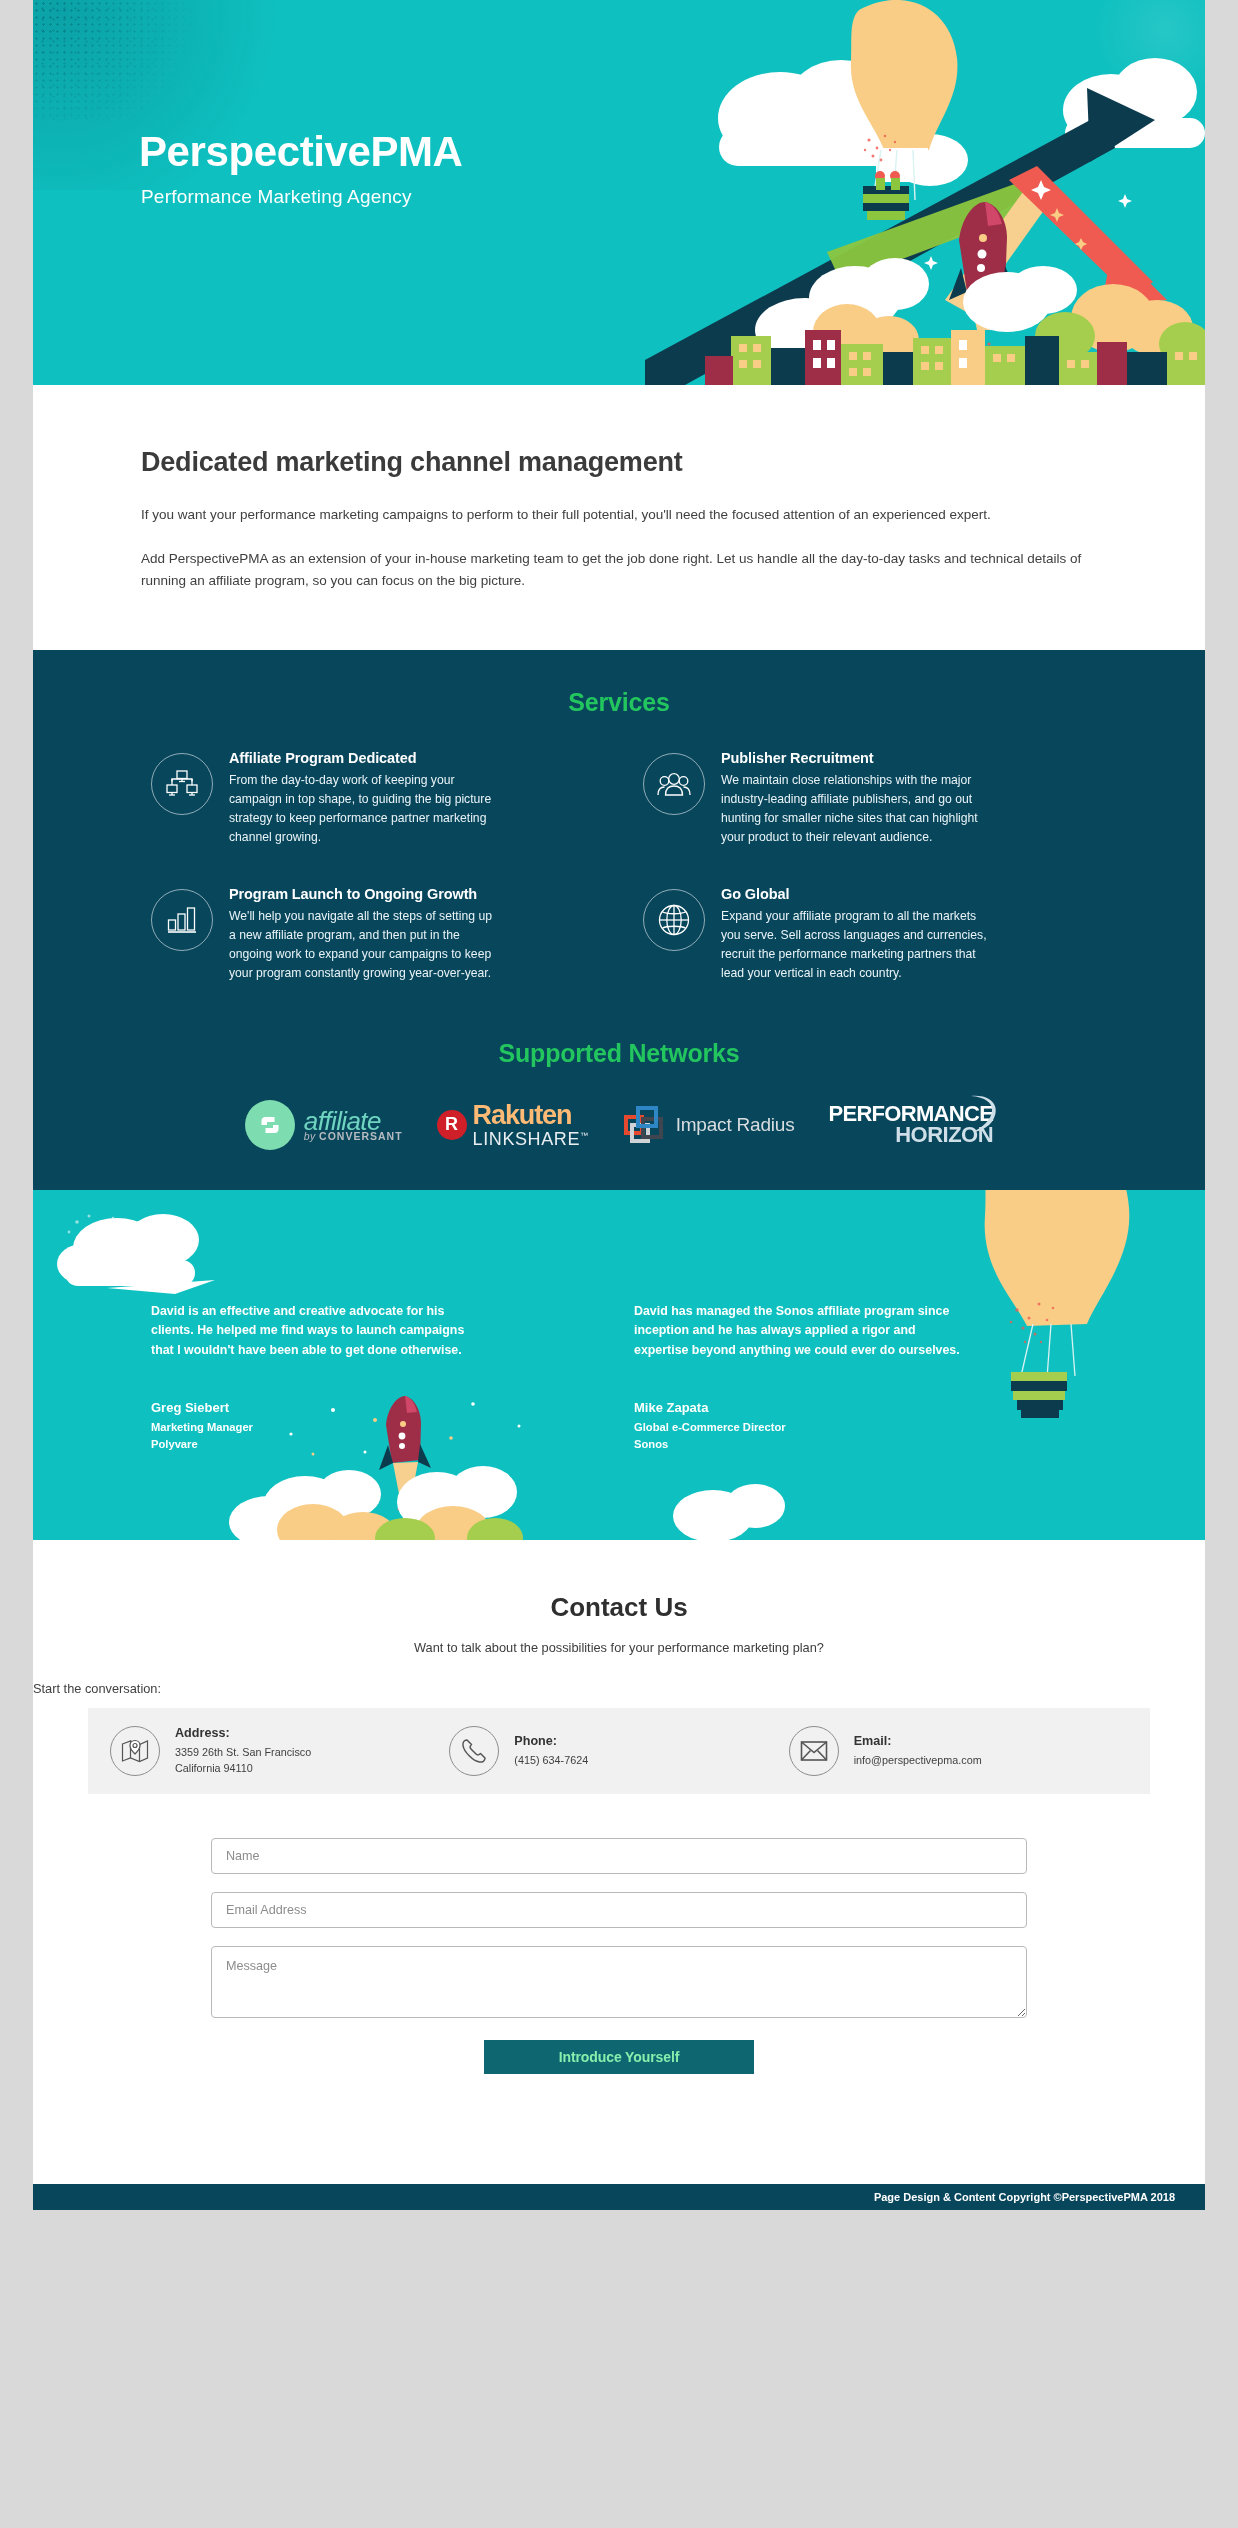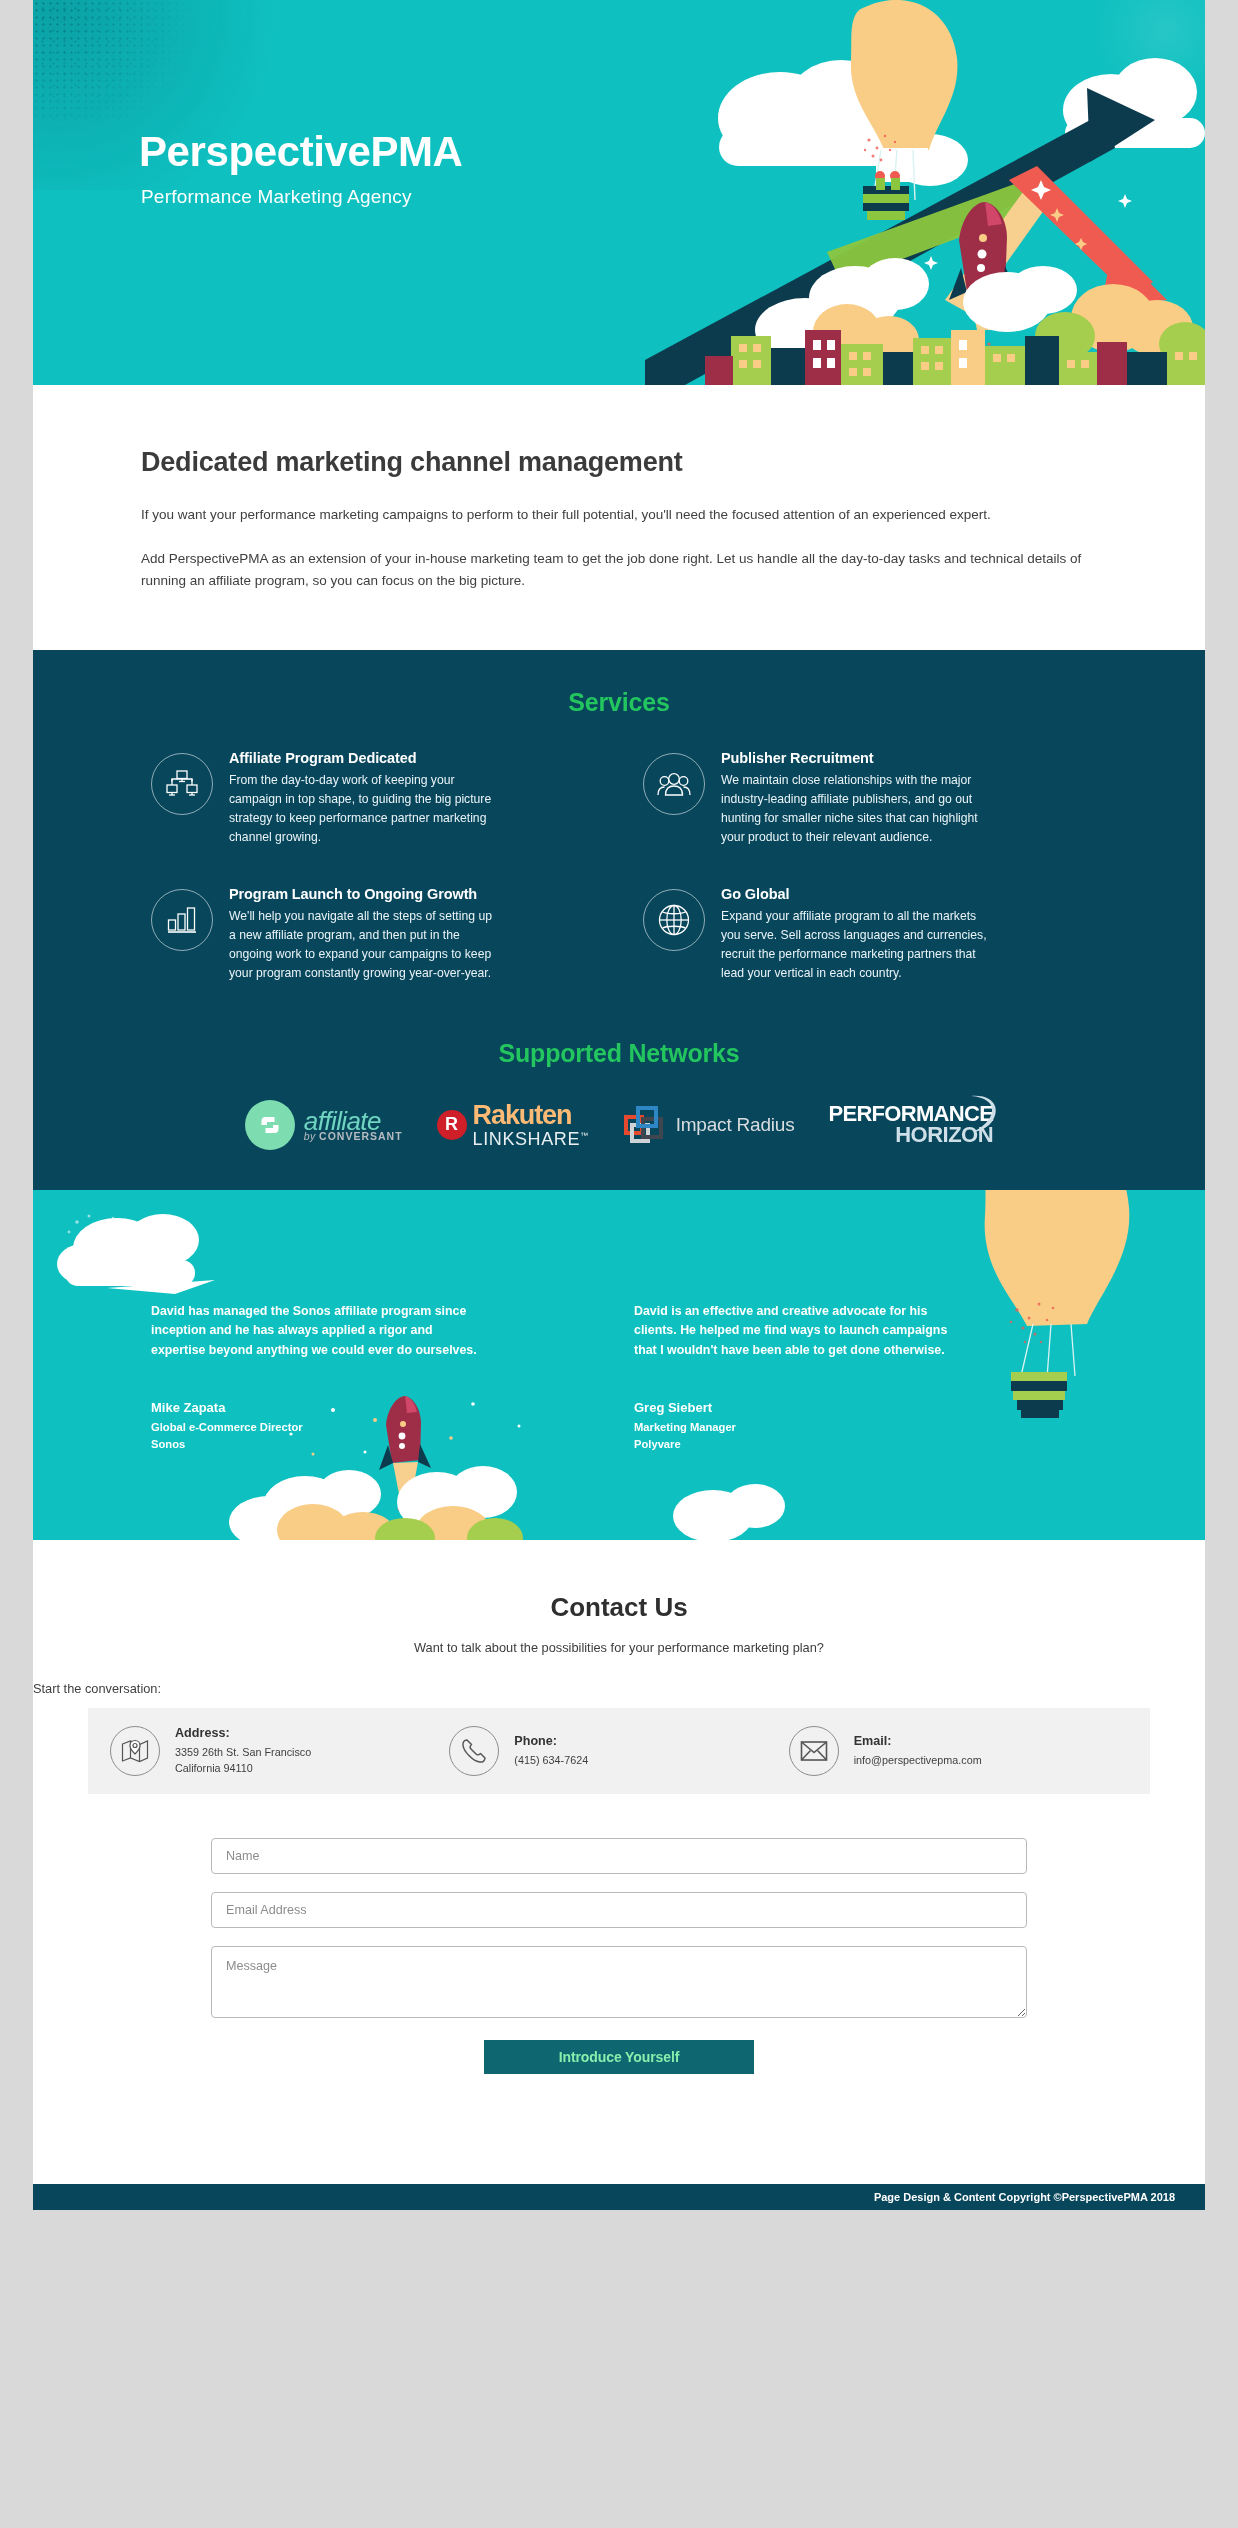--- a/index.html
+++ b/index.html
@@ -736,30 +736,30 @@
             <ellipse cx="330" cy="146" rx="34" ry="24" fill="#f9cd86"></ellipse>
             <ellipse cx="420" cy="142" rx="38" ry="26" fill="#f9cd86"></ellipse>
             <ellipse cx="372" cy="148" rx="30" ry="20" fill="#a6ce4e"></ellipse>
             <ellipse cx="462" cy="148" rx="28" ry="20" fill="#a6ce4e"></ellipse>
           </g>
         </svg>
       </div>
 
       <div class="testi-grid">
         <div>
+          <div class="testi-quote">David is an effective and creative advocate for his clients. He helped me find ways to launch campaigns that I wouldn't have been able to get done otherwise.</div>
+          <div class="testi-name">Greg Siebert</div>
+          <div class="testi-role">Marketing Manager</div>
+          <div class="testi-org">Polyvare</div>
+        </div>
+        <div>
           <div class="testi-quote">David has managed the Sonos affiliate program since inception and he has always applied a rigor and expertise beyond anything we could ever do ourselves.</div>
           <div class="testi-name">Mike Zapata</div>
           <div class="testi-role">Global e-Commerce Director</div>
           <div class="testi-org">Sonos</div>
-        </div>
-        <div>
-          <div class="testi-quote">David is an effective and creative advocate for his clients. He helped me find ways to launch campaigns that I wouldn't have been able to get done otherwise.</div>
-          <div class="testi-name">Greg Siebert</div>
-          <div class="testi-role">Marketing Manager</div>
-          <div class="testi-org">Polyvare</div>
         </div>
       </div>
     </section>
 
     <section class="contact">
       <h2>Contact Us</h2>
       <div class="lead">Want to talk about the possibilities for your performance marketing plan?</div>
       <div class="start">Start the conversation:</div>
 
       <div class="info-bar">

